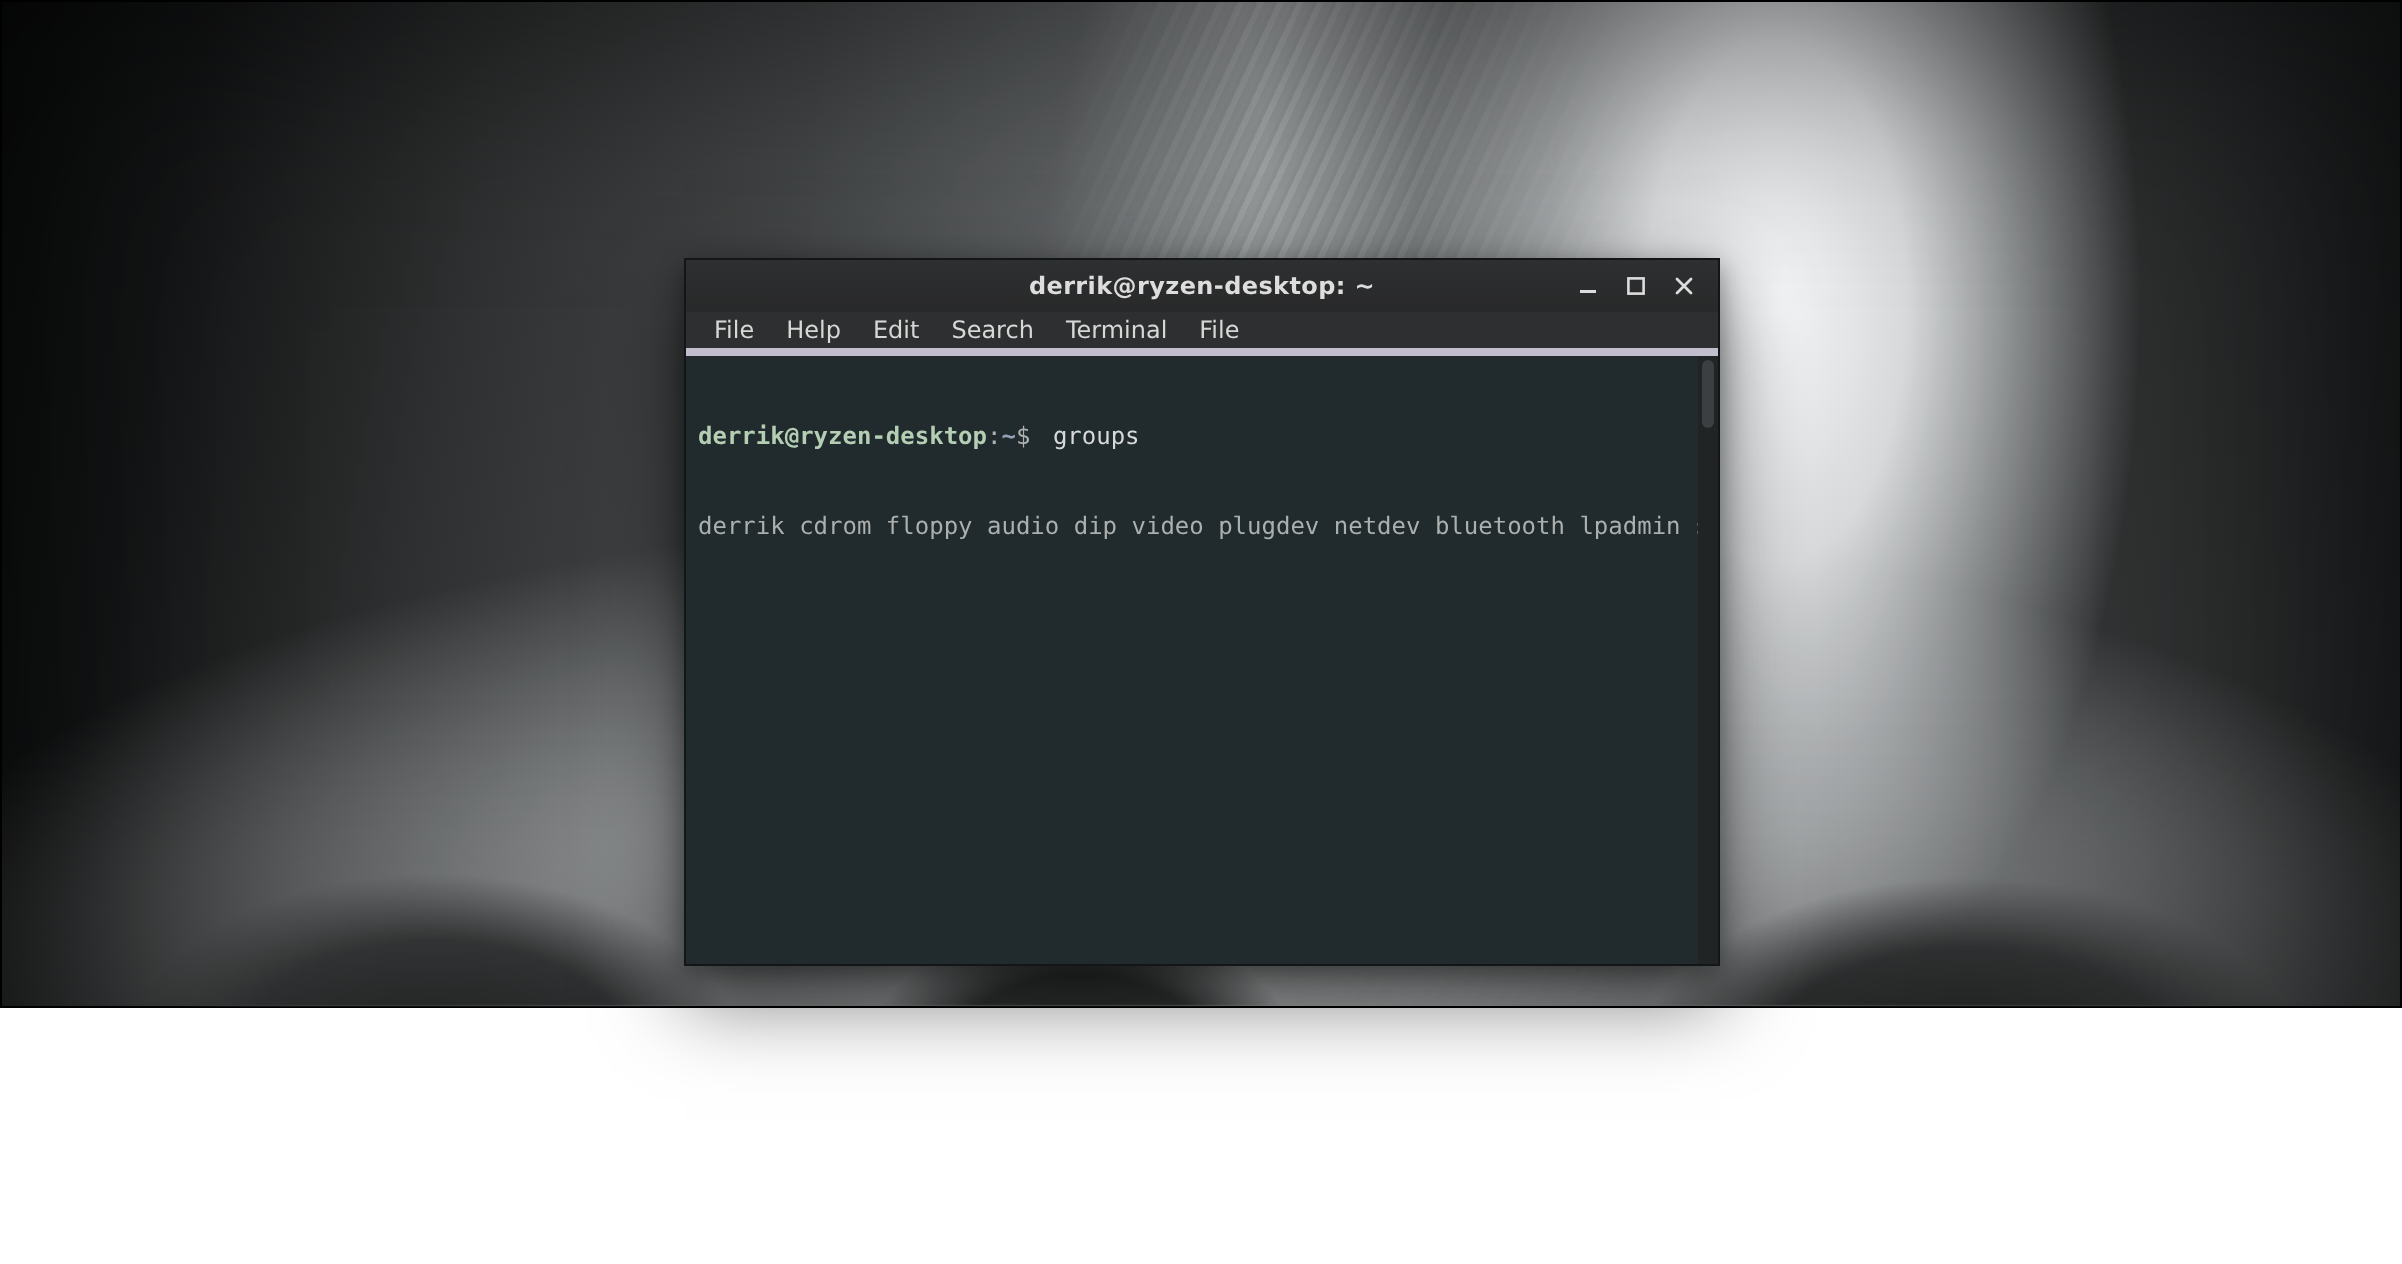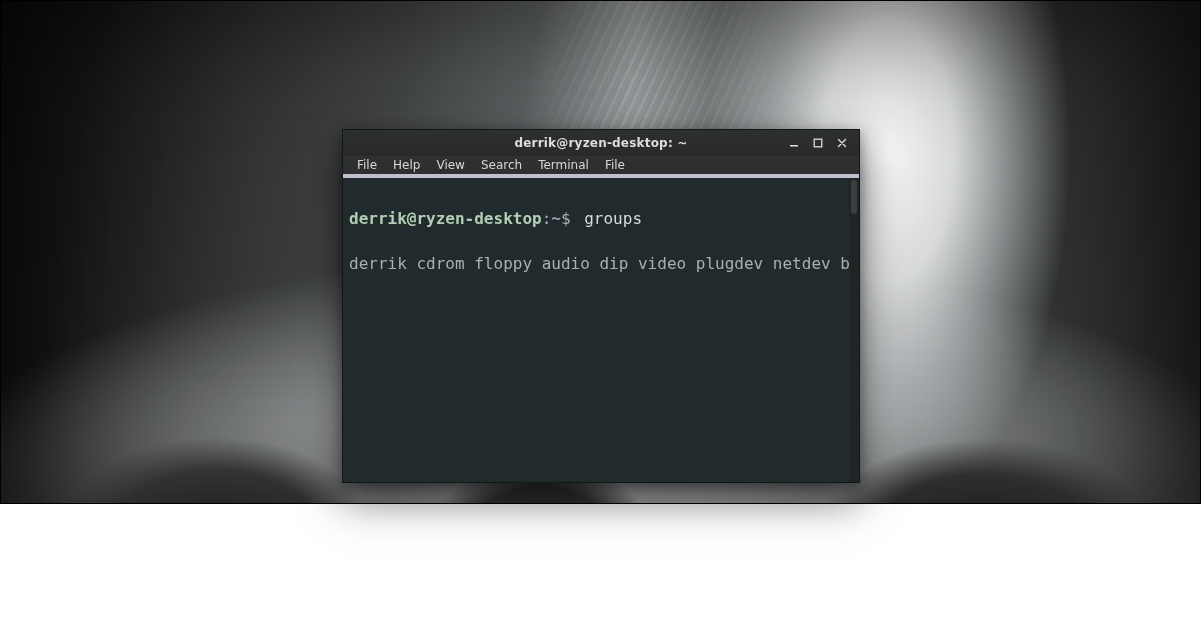--- a/index.html
+++ b/index.html
@@ -125,21 +125,21 @@
       padding: 0 8px;
       display: flex; align-items: center;
       cursor: pointer;
     }
 
     .term-body {
       flex: 1;
       background: #073642;
       padding: 3px 6px 6px 6px;
       font-family: "DejaVu Sans Mono", "Liberation Mono", Menlo, Consolas, monospace;
-      font-size: 16px;
+      font-size: 12px;
       line-height: 15px;
       color: #a7b0ab;
       white-space: pre;
       overflow: hidden;
       position: relative;
     }
     .tline { display: block; }
     .ps-user { color: #6be66b; font-weight: 600; }
     .ps-sep  { color: #a7b0ab; }
     .ps-path { color: #6aa7ff; font-weight: 600; }
@@ -194,21 +194,21 @@
           <svg viewBox="0 0 10 10">
             <path d="M1.5 1.5 L8.5 8.5 M8.5 1.5 L1.5 8.5" stroke="currentColor" stroke-width="1.4" stroke-linecap="round"></path>
           </svg>
         </div>
       </div>
     </div>
 
     <div class="menubar">
       <div class="menu-item">File</div>
       <div class="menu-item">Help</div>
-      <div class="menu-item">View</div>
+      <div class="menu-item">Edit</div>
       <div class="menu-item">Search</div>
       <div class="menu-item">Terminal</div>
       <div class="menu-item">File</div>
     </div>
 
     <div class="term-body">
       <span class="tline"><span class="ps-user">derrik@ryzen-desktop</span><span class="ps-sep">:</span><span class="ps-path">~</span><span class="ps-dollar">$</span> <span class="cmd">groups</span></span>
       <span class="tline output">derrik cdrom floppy audio dip video plugdev netdev bluetooth lpadmin scanner</span>
 
       <div class="term-scroll">

